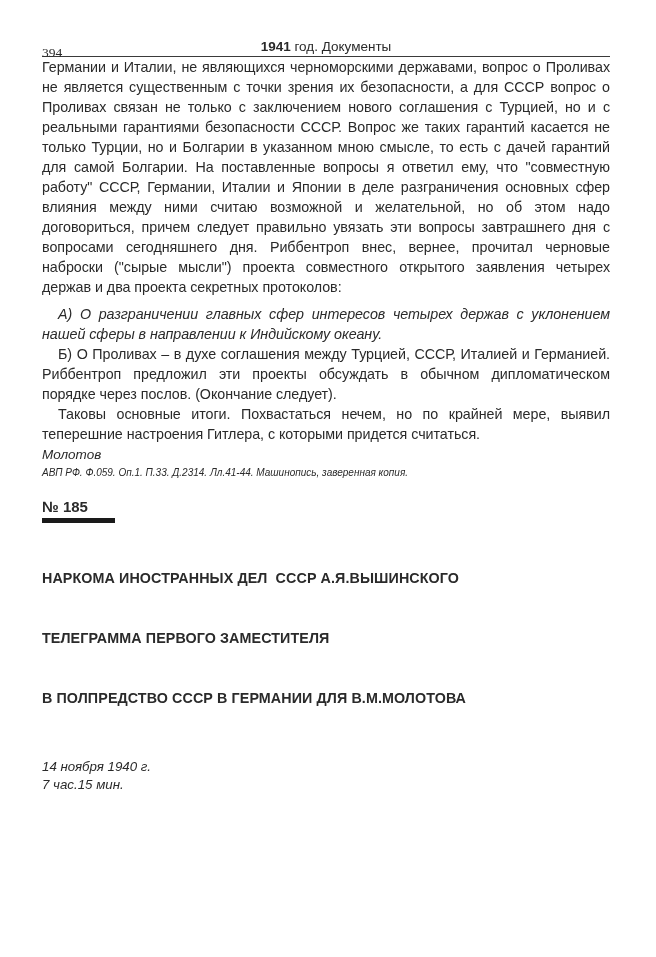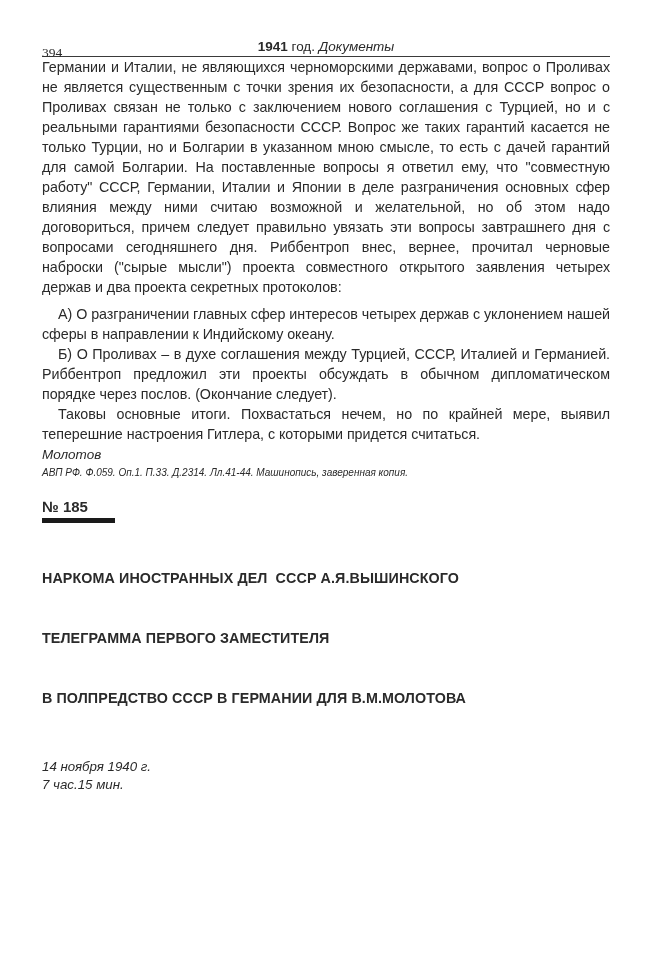--- a/index.html
+++ b/index.html
@@ -38,36 +38,36 @@
       position: absolute;
       left: 0;
       right: 0;
       top: 1px;
       text-align: center;
     }
     .running-header .running-title .year {
       font-weight: bold;
     }
     .running-header .running-title .docs {
-      font-style: italic;
     }
     .body-text {
       font-size: 14.3px;
       line-height: 20px;
       text-align: justify;
       letter-spacing: -0.05px;
     }
     .body-text p {
       margin: 0;
     }
     .indent {
       text-indent: 16px;
     }
     .gap-before {
       margin-top: 7px !important;
+      font-style: italic;
     }
     .gap-before-lg {
       margin-top: 10px !important;
     }
     .signature {
       text-align: left;
       font-style: italic;
       font-size: 13.5px;
       margin-top: 2px;
       line-height: 18px;

